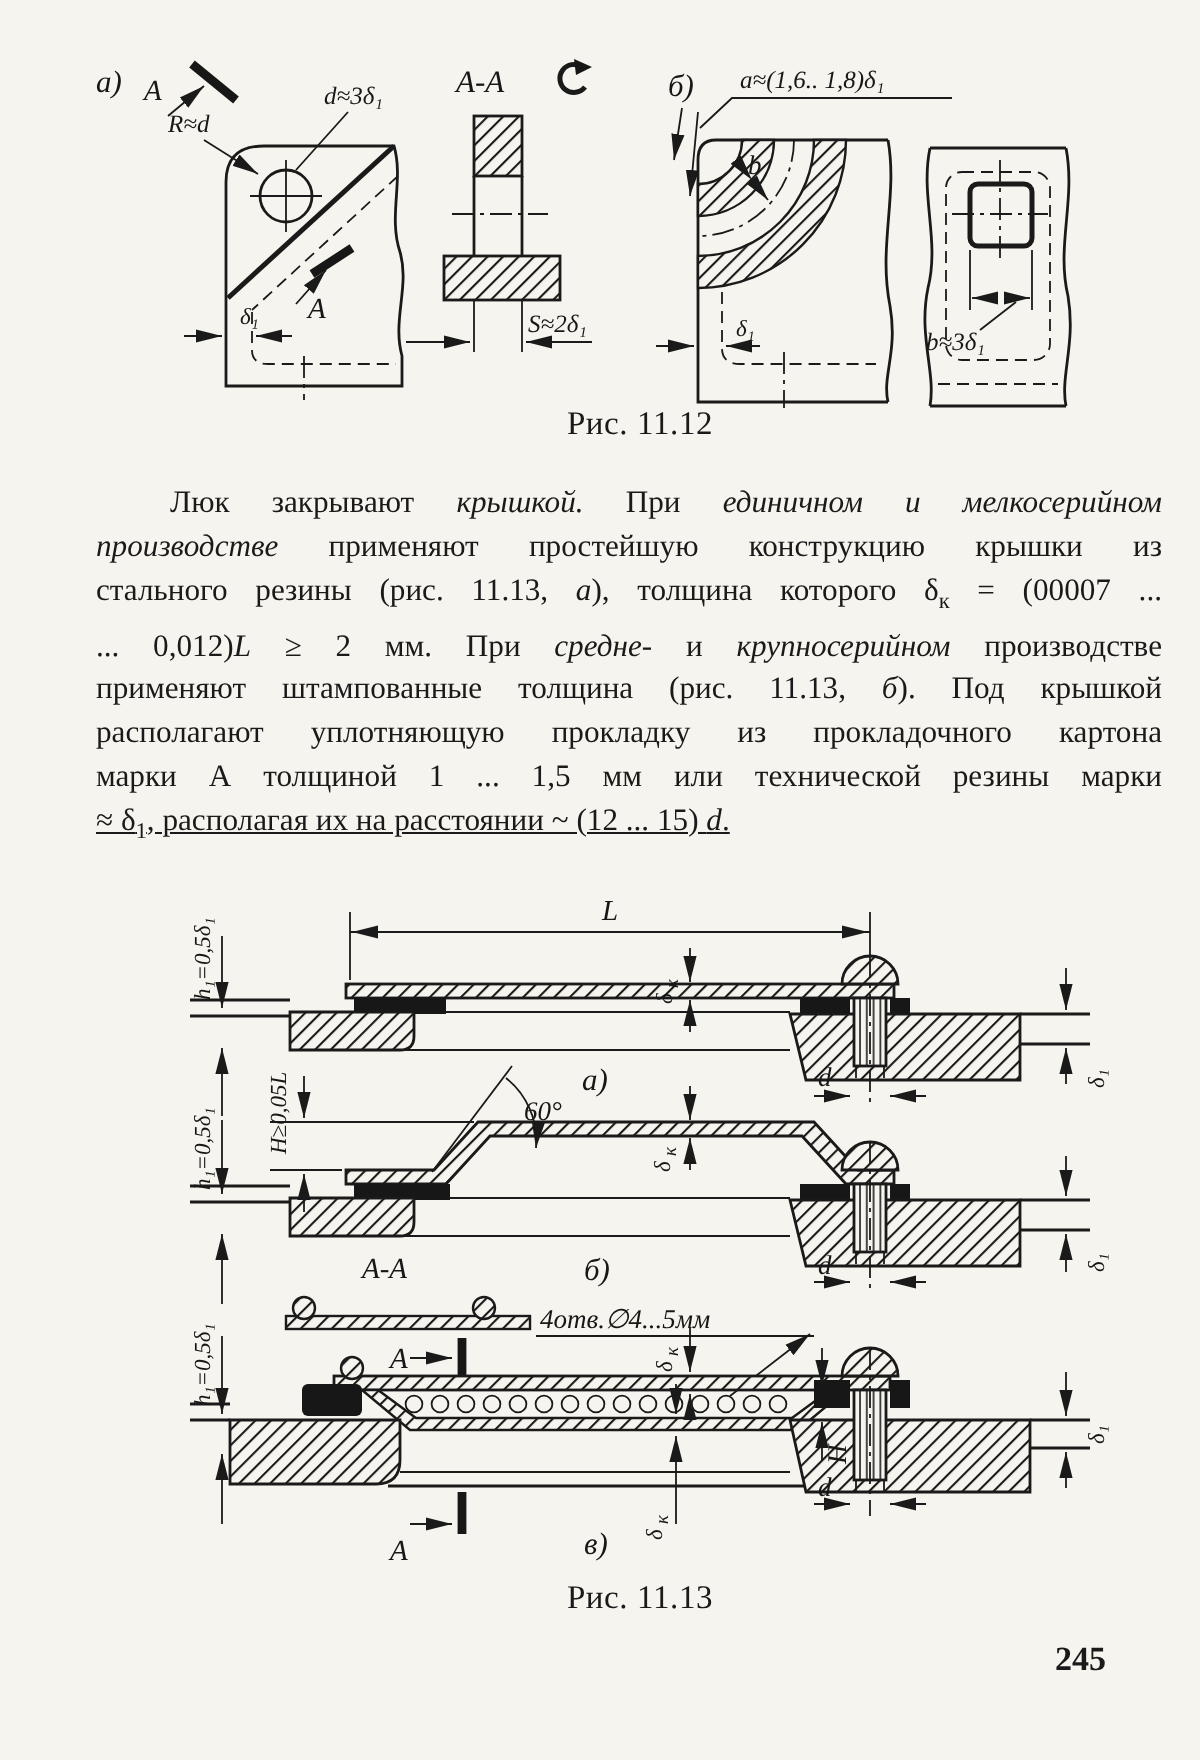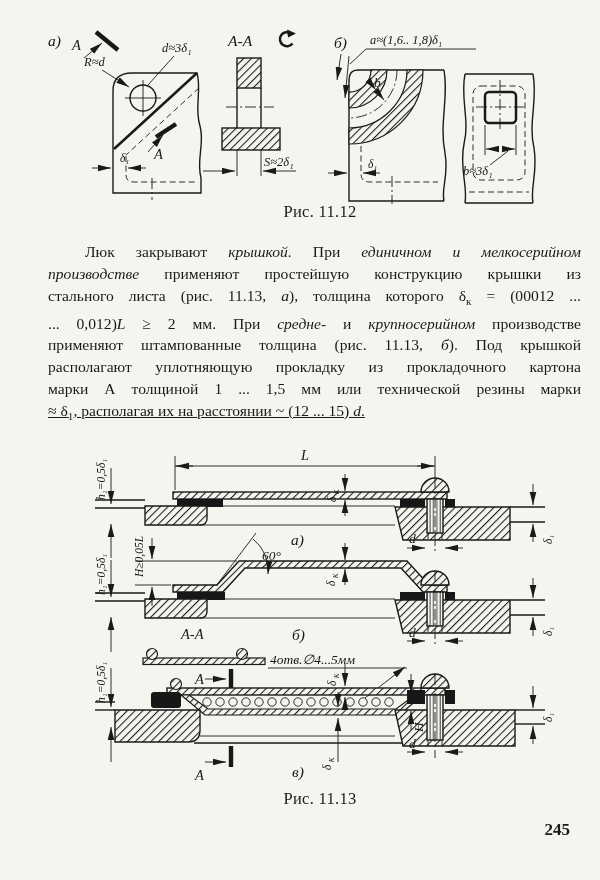--- a/index.html
+++ b/index.html
@@ -2,21 +2,21 @@
 <html><head>
 <meta charset="utf-8">
 <style>
   html,body{margin:0;padding:0;}
   .page{position:relative;width:600px;height:880px;background:#f6f4ee;overflow:hidden;
         font-family:"Liberation Serif",serif;color:#1a1a1a;}
   .caption{position:absolute;left:0;width:600px;text-align:center;font-weight:normal;
            font-size:16.5px;letter-spacing:.3px;padding-left:20px;}
   .cap12{top:202px;}
   .cap13{top:789px;}
-  .pageno{position:absolute;top:820px;right:30px;font-weight:bold;font-size:17px;}
+  .pageno{position:absolute;top:820px;right:47px;font-weight:bold;font-size:17px;}
   .para{position:absolute;left:48px;top:241px;width:533px;font-size:15.6px;line-height:21.8px;}
   .pline{text-align:justify;text-align-last:justify;white-space:nowrap;}
   .pline.first{text-indent:37px;}
   .pline.last{text-align-last:left;white-space:normal;text-decoration:underline;}
   .it{font-style:italic;}
   .sub{vertical-align:sub;font-size:72%;}
   svg{position:absolute;overflow:visible;}
   svg text{font-family:"Liberation Serif",serif;fill:#171717;font-style:italic;}
   .t9{font-size:9.5px}.t11{font-size:11.5px}.t12{font-size:12.5px}
   .t13{font-size:13.5px}.t14{font-size:14.5px}.t15{font-size:15.5px}
@@ -135,21 +135,21 @@
       <line x1="429" y1="164" x2="489" y2="164" class="lnt dsh"></line>
       <text x="423" y="147" class="t12">b≈3δ₁</text>
     </g>
   </svg>
 
   <div class="caption cap12">Рис. 11.12</div>
 
   <div class="para">
     <div class="pline first"><span>Люк закрывают </span><span class="it">крышкой.</span><span> При </span><span class="it">единичном и мелкосерийном</span></div>
     <div class="pline"><span class="it">производстве</span><span> применяют простейшую конструкцию крышки из</span></div>
-    <div class="pline"><span>стального листа (рис. 11.13, </span><span class="it">а</span><span>), толщина которого δ</span><span class="sub">к</span><span> = (00012 ...</span></div>
+    <div class="pline"><span>стального резины (рис. 11.13, </span><span class="it">а</span><span>), толщина которого δ</span><span class="sub">к</span><span> = (00007 ...</span></div>
     <div class="pline"><span>... 0,012)</span><span class="it">L</span><span> ≥ 2 мм. При </span><span class="it">средне-</span><span> и </span><span class="it">крупносерийном</span><span> производстве</span></div>
     <div class="pline"><span>применяют штампованные толщина (рис. 11.13, </span><span class="it">б</span><span>). Под крышкой</span></div>
     <div class="pline"><span>располагают уплотняющую прокладку из прокладочного картона</span></div>
     <div class="pline"><span>марки А толщиной 1 ... 1,5 мм или технической резины марки</span></div>
     <div class="pline last"><span>≈ δ</span><span class="sub">1</span><span>, располагая их на расстоянии ~ (12 ... 15) </span><span class="it">d</span><span>.</span></div>
   </div>
 
   <svg style="left:55px;top:440px" width="515" height="352" viewBox="0 0 515 352">
 
     <g>

